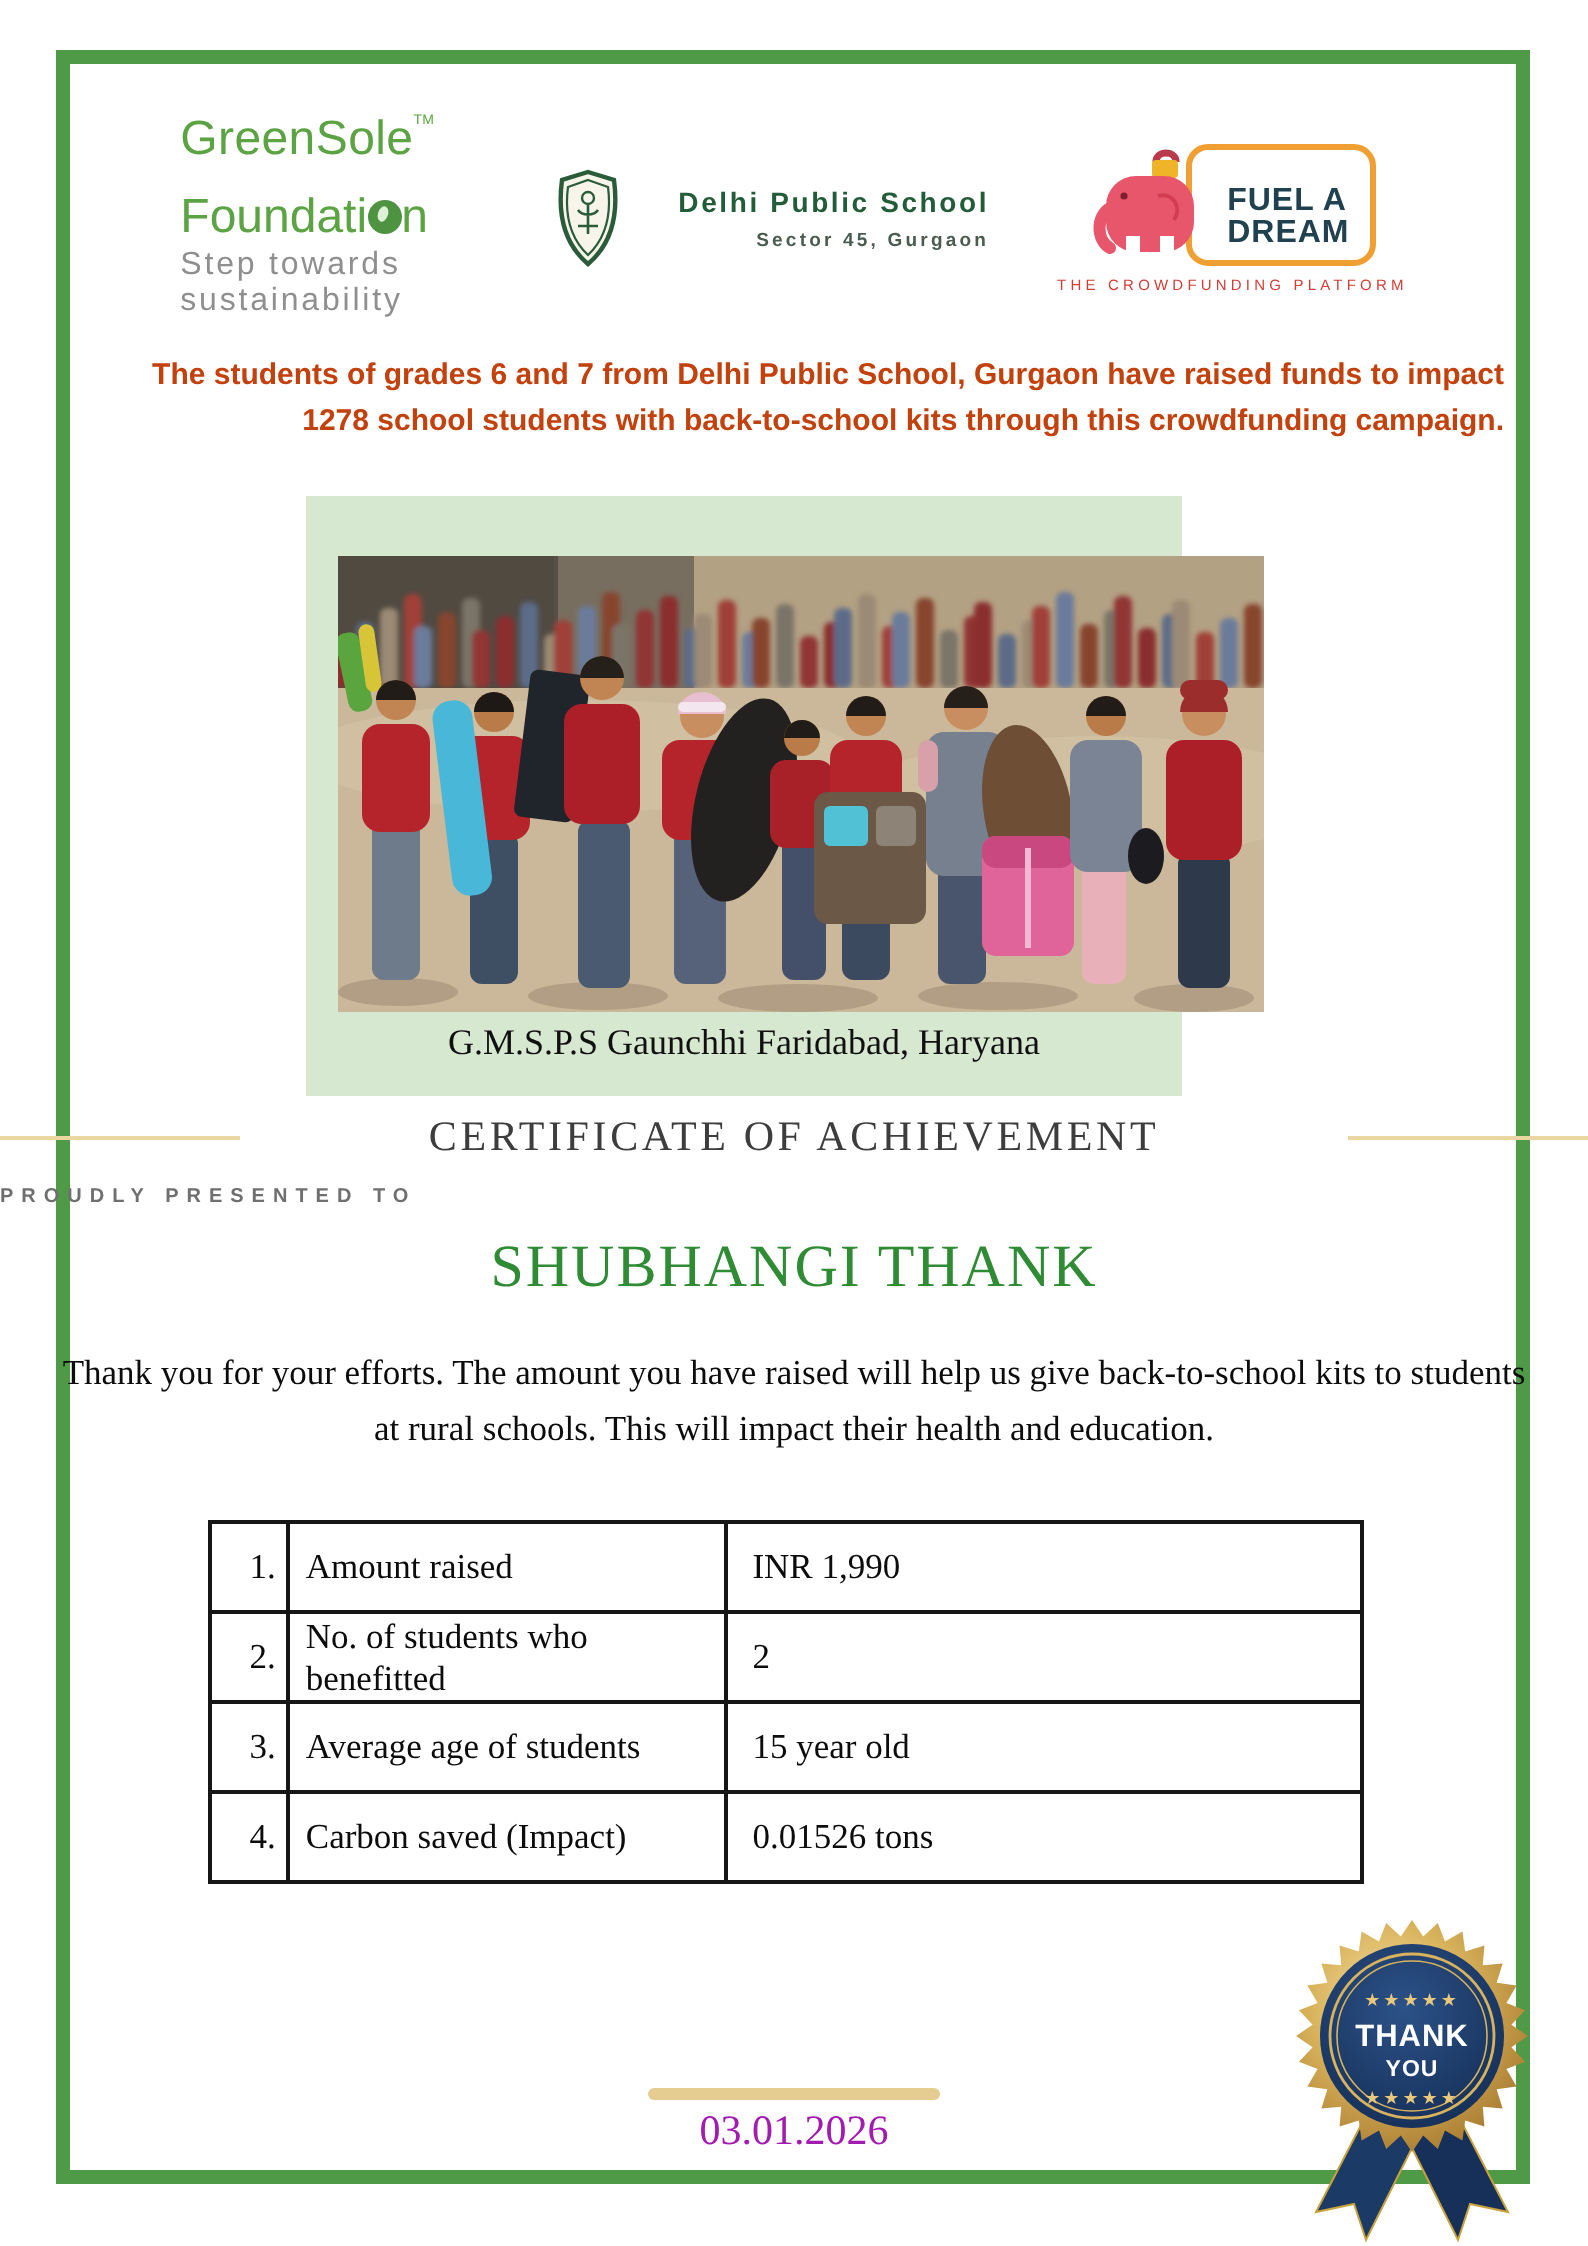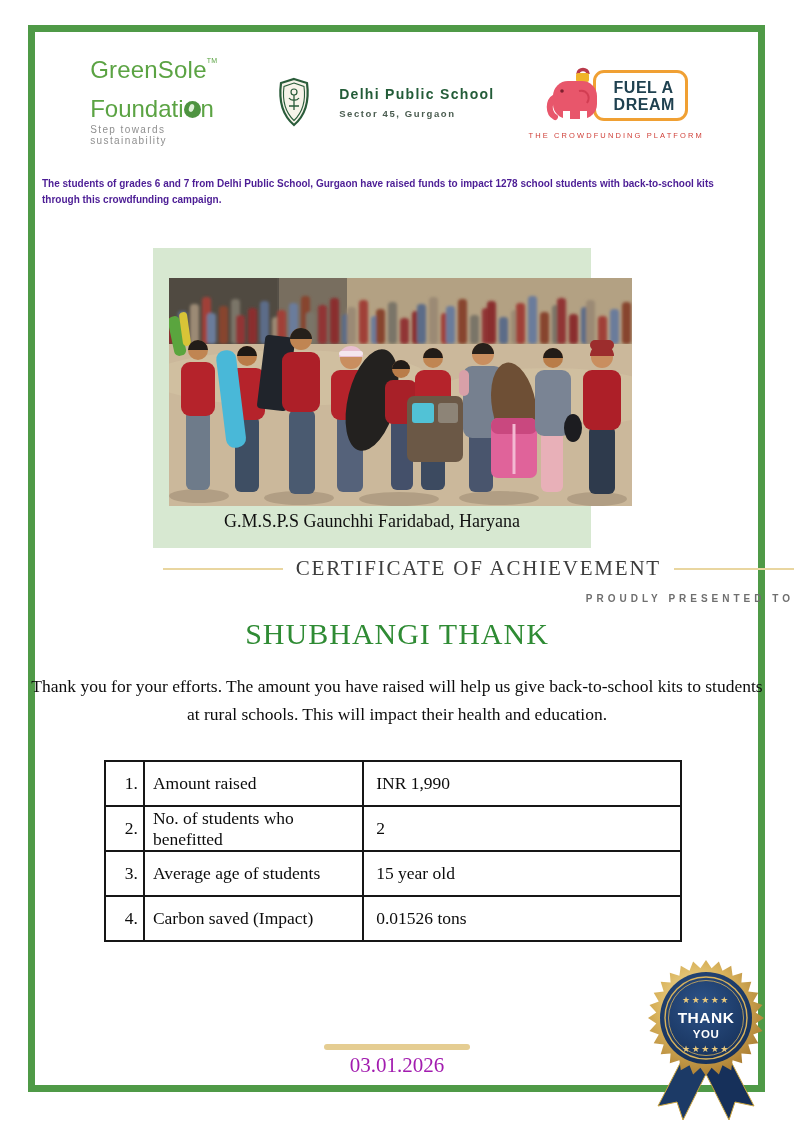--- a/index.html
+++ b/index.html
@@ -17,58 +17,58 @@
 
   
   .gs { width:150px; text-align:left; }
   .gs-line1 { font-size:24px; color:#5ba343; letter-spacing:0.2px; line-height:1.0; }
   .gs-tm { font-size:7px; vertical-align:top; position:relative; top:-1px; color:#5ba343; }
   .gs-line2 { font-size:24px; color:#5ba343; line-height:1.0; margin-top:15px; }
   .gs-o { display:inline-block; width:17px; height:17px; border-radius:50%;
           background:#4e9340; position:relative; top:1px; }
   .gs-o::after { content:""; position:absolute; left:5px; top:3px; width:5px; height:8px;
                  border-radius:50%; background:#dff0d8; transform:rotate(18deg); }
-  .gs-tag { font-size:10px; color:#8f8f8f; letter-spacing:1.4px; margin-top:3px; }
+  .gs-tag { font-size:16px; color:#8f8f8f; letter-spacing:1.4px; margin-top:3px; }
 
   
   .dps { display:flex; align-items:center; gap:25px; }
   .dps-text1 { font-size:14px; font-weight:bold; color:#235c38; letter-spacing:1.3px; }
   .dps-text2 { font-size:9.5px; font-weight:bold; color:#4a5c50; letter-spacing:1.6px;
-               text-align:left; margin-top:6px; }
+               text-align:right; margin-top:6px; }
 
   
   .fad { display:flex; flex-direction:column; align-items:center; }
   .fad-top { display:flex; align-items:center; }
   .fad-ele { margin-right:-14px; position:relative; z-index:2; }
-  .fad-box { border:3px solid #f0a033; border-radius:11px; padding:7px 10px 5px 18px;
+  .fad-box { border:3px solid #f0a033; border-radius:11px; padding:18px 10px 5px 18px;
              background:#fff; }
   .fad-name { font-size:16px; font-weight:800; color:#1f4150; line-height:1.02;
               letter-spacing:0.5px; font-family:"Liberation Sans",sans-serif; }
   .fad-tag { font-size:7.5px; font-weight:400; color:#cf3f38; letter-spacing:2.1px;
              margin-top:4px; }
 
   
-  .intro { position:absolute; top:176px; left:42px; width:710px; text-align:left;
-           color:#4c1d95; font-weight:bold; font-size:10px; line-height:1.55; }
+  .intro { position:absolute; top:176px; left:42px; width:710px; text-align:right;
+           color:#c2410c; font-weight:bold; font-size:15px; line-height:1.55; }
 
   
   .photo-card { position:absolute; left:153px; top:248px; width:438px; height:300px;
                 background:#d7e8d1; }
   .photo { position:absolute; left:16px; top:30px; width:463px; height:228px;
            overflow:hidden; }
   .caption { position:absolute; top:263px; left:0; width:100%; text-align:center;
              font-family:"Liberation Serif",serif; font-size:18px; color:#101010; }
 
   
   .title-row { position:absolute; top:556px; left:0; right:0; display:flex;
-               align-items:center; justify-content:flex-end; gap:13px; }
+               align-items:center; justify-content:space-between; gap:13px; }
   .rule { width:120px; height:2px; background:#e9d6a0; }
   .title-text { font-family:"Liberation Serif",serif; font-size:21px; color:#3d3d3d;
                 letter-spacing:1.8px; white-space:nowrap; }
-  .presented { position:absolute; top:593px; left:0; width:100%; text-align:right;
+  .presented { position:absolute; top:593px; left:0; width:100%; text-align:left;
                font-size:10px; font-weight:600; letter-spacing:4px; color:#6f6f6f; }
   .recipient { position:absolute; top:617px; left:0; width:100%; text-align:center;
                font-family:"Liberation Serif",serif; font-size:30px; color:#2f8b34;
                letter-spacing:1px; }
   .message { position:absolute; top:672px; left:30px; width:734px; text-align:center;
              font-family:"Liberation Serif",serif; font-size:17.5px; line-height:1.6;
              color:#0c0c0c; }
 
   
   table.stats { position:absolute; left:104px; top:760px; width:578px;

